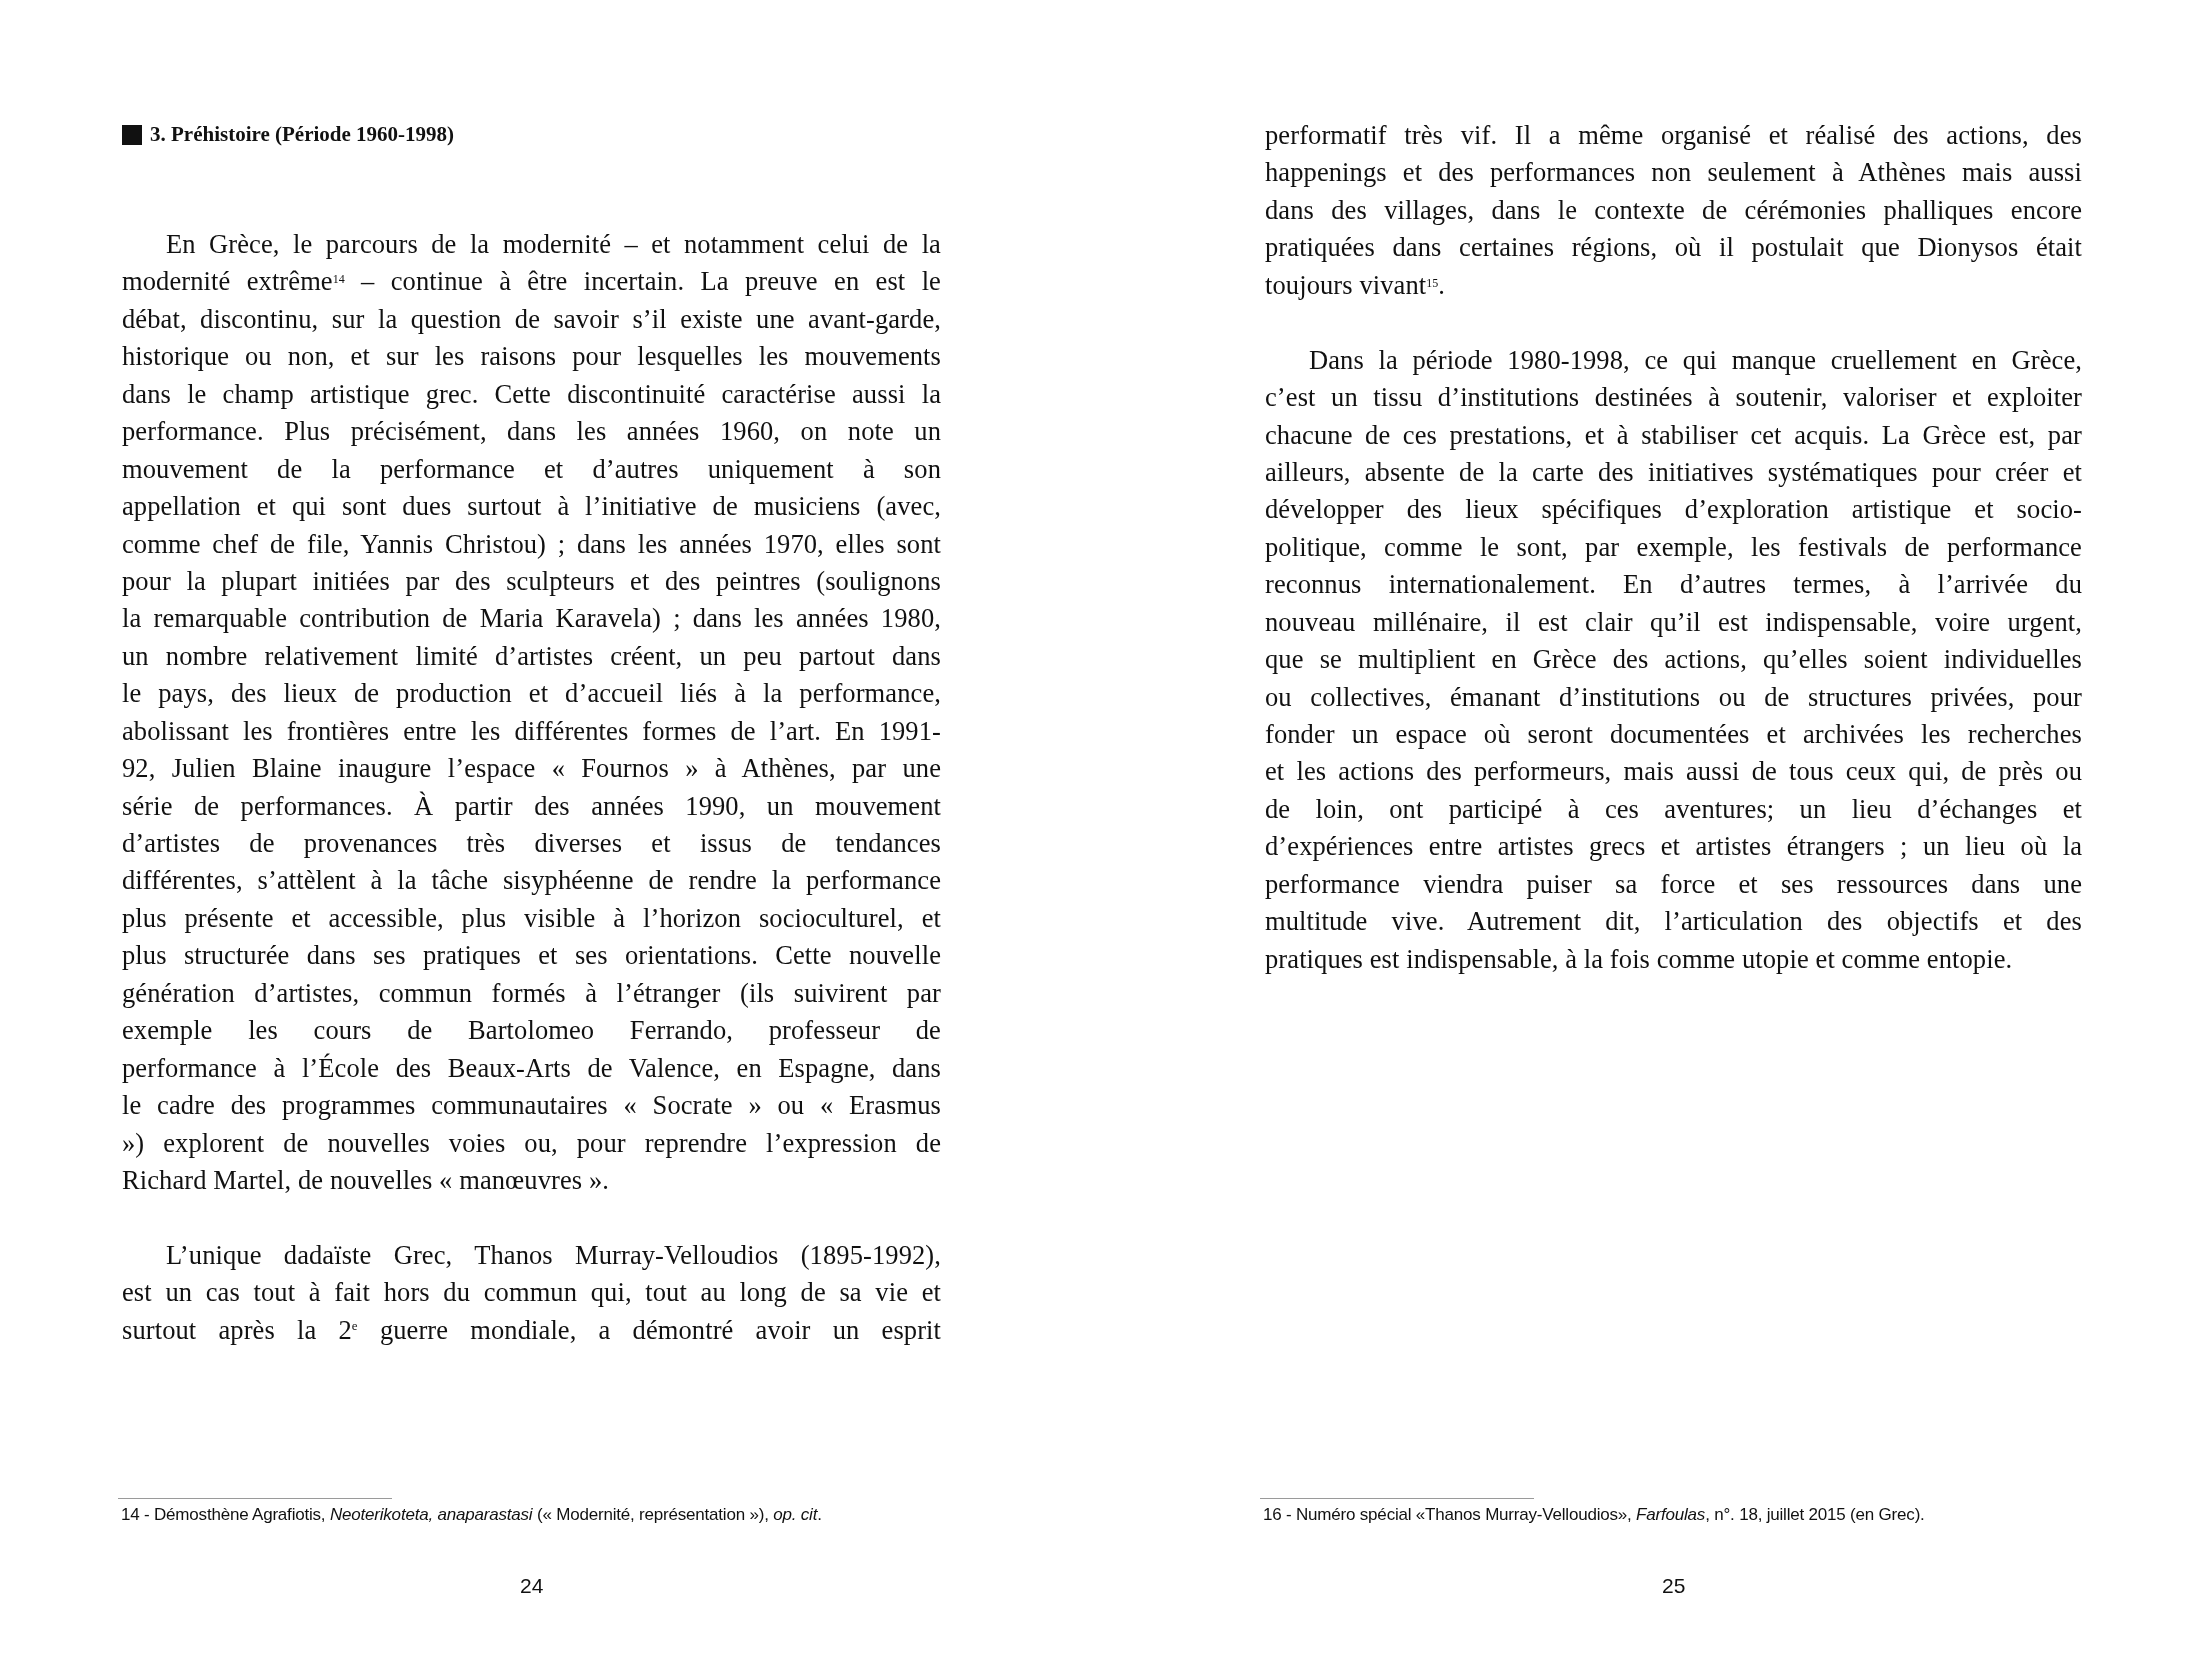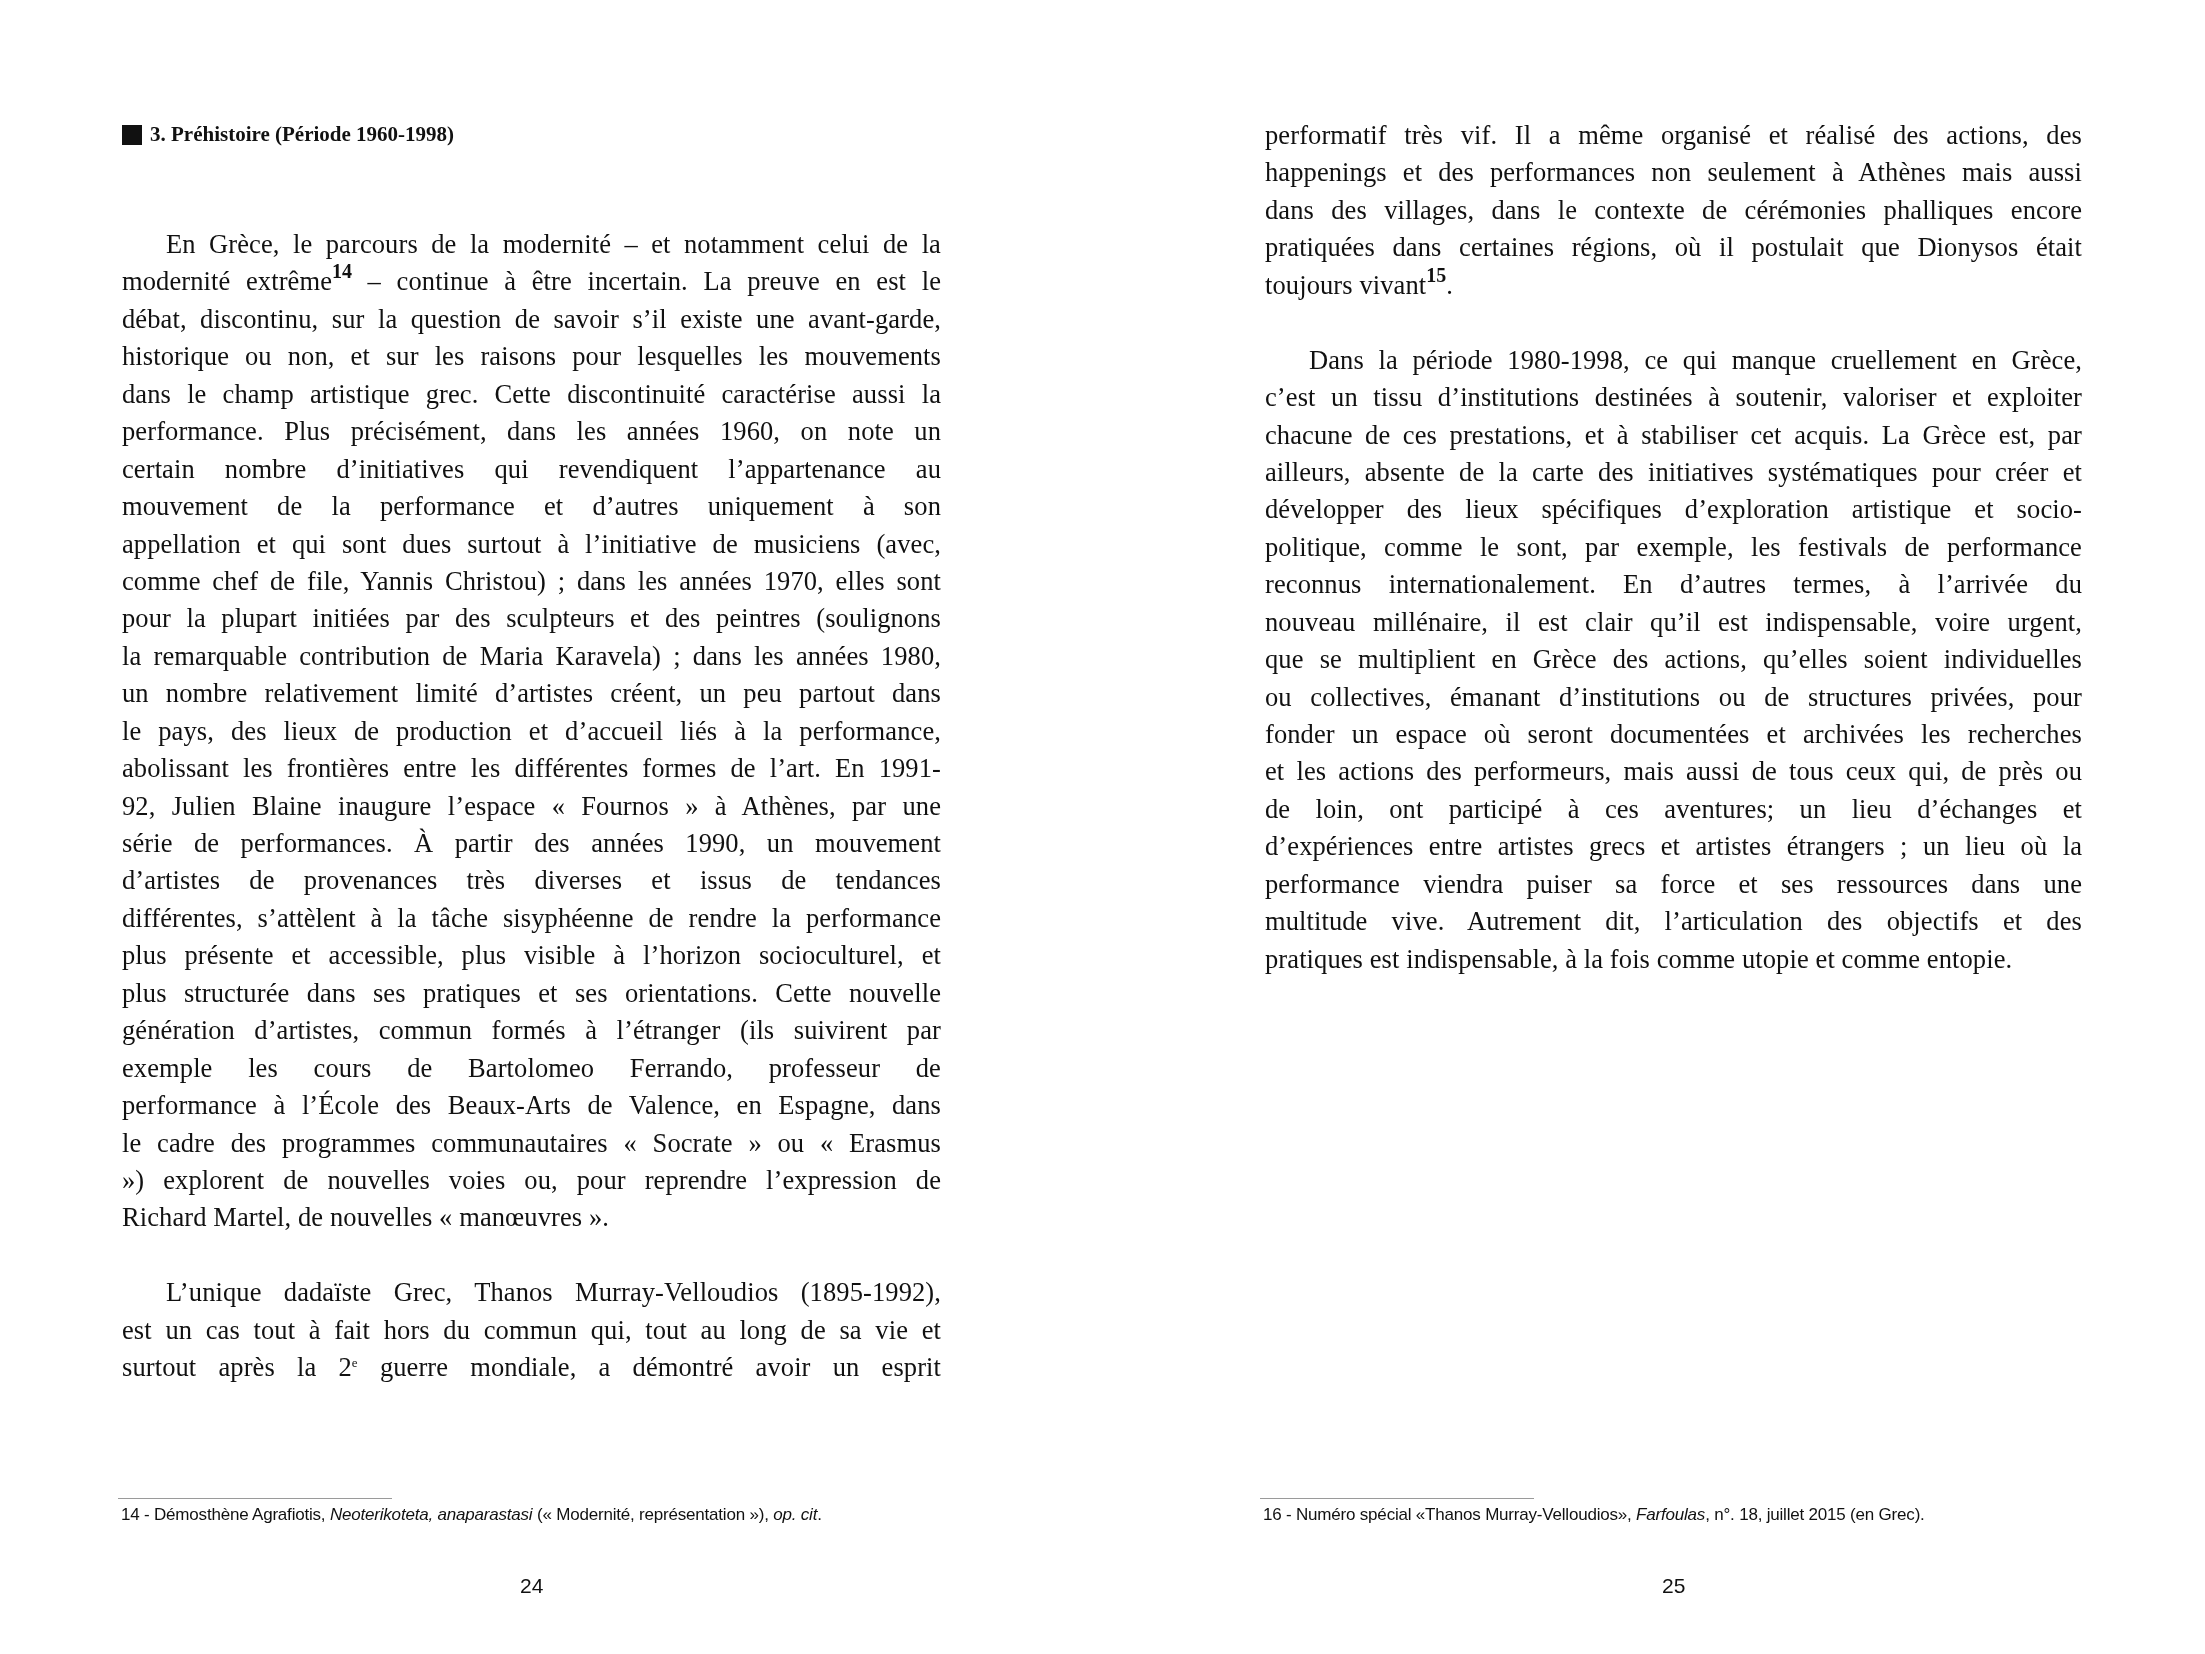--- a/index.html
+++ b/index.html
@@ -41,24 +41,24 @@
       letter-spacing: 0.1px;
     }
     .line.last {
       text-align: right;
       text-align-last: left;
     }
     .line.indent { padding-left: 44px; }
     .para-gap { display: block; height: 37.45px; }
 
     sup.fn {
-      font-size: 20px;
+      font-size: 12px;
       line-height: 0;
       vertical-align: 0.6em;
-      font-weight: bold;
+      font-weight: normal;
       letter-spacing: 0;
     }
     sup.ord {
       font-size: 13px;
       line-height: 0;
       vertical-align: 0.7em;
     }
 
     .heading {
       position: absolute;
@@ -124,21 +124,20 @@
   </div>
 
   <div class="column">
 
     <span class="line indent">En Grèce, le parcours de la modernité  – et notamment celui de la</span>
     <span class="line"><span>modernité extrême</span><sup class="fn">14</sup><span> – continue à être incertain. La preuve en est le</span></span>
     <span class="line">débat, discontinu, sur la question de savoir s’il existe une avant-garde,</span>
     <span class="line">historique ou non, et sur les raisons pour lesquelles les mouvements</span>
     <span class="line">dans le champ artistique grec. Cette discontinuité caractérise aussi la</span>
     <span class="line">performance. Plus précisément, dans les années 1960, on note un</span>
-    <span class="line">certain nombre d’initiatives qui revendiquent l’appartenance au</span>
     <span class="line">mouvement de la performance et d’autres uniquement à son</span>
     <span class="line">appellation et qui sont dues surtout à l’initiative de musiciens (avec,</span>
     <span class="line">comme chef de file, Yannis Christou) ; dans les années 1970, elles sont</span>
     <span class="line">pour la plupart initiées par des sculpteurs et des peintres (soulignons</span>
     <span class="line">la remarquable contribution de Maria Karavela) ; dans les années 1980,</span>
     <span class="line">un nombre relativement limité d’artistes créent, un peu partout dans</span>
     <span class="line">le pays, des lieux de production et d’accueil liés à la performance,</span>
     <span class="line">abolissant les frontières entre les différentes formes de l’art. En 1991-</span>
     <span class="line">92, Julien Blaine inaugure l’espace « Fournos » à Athènes, par une</span>
     <span class="line">série de performances. À partir des années 1990, un mouvement</span>

